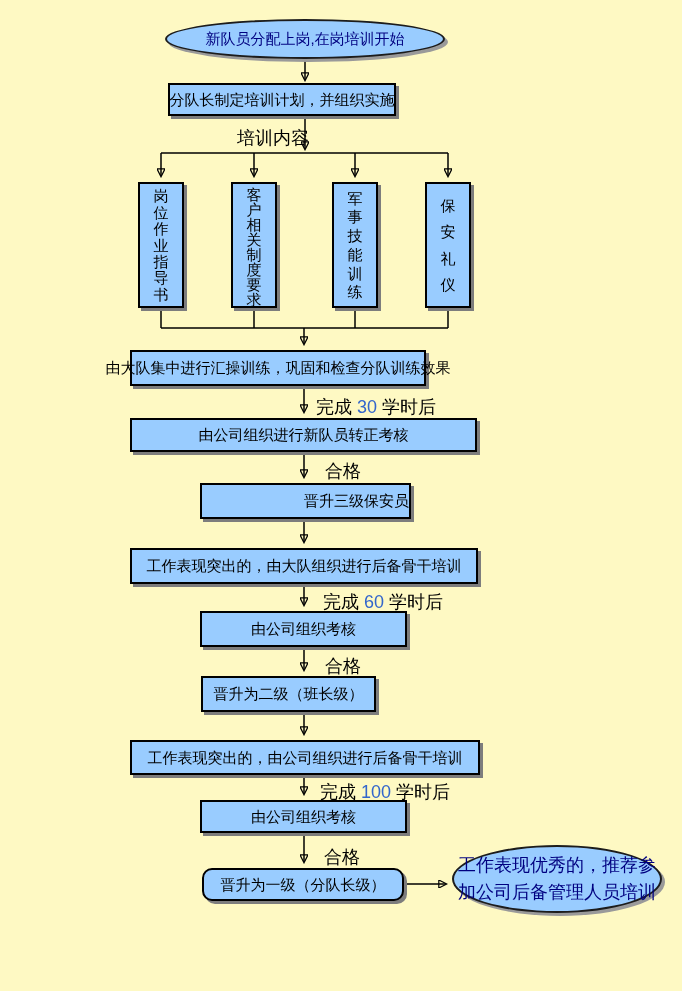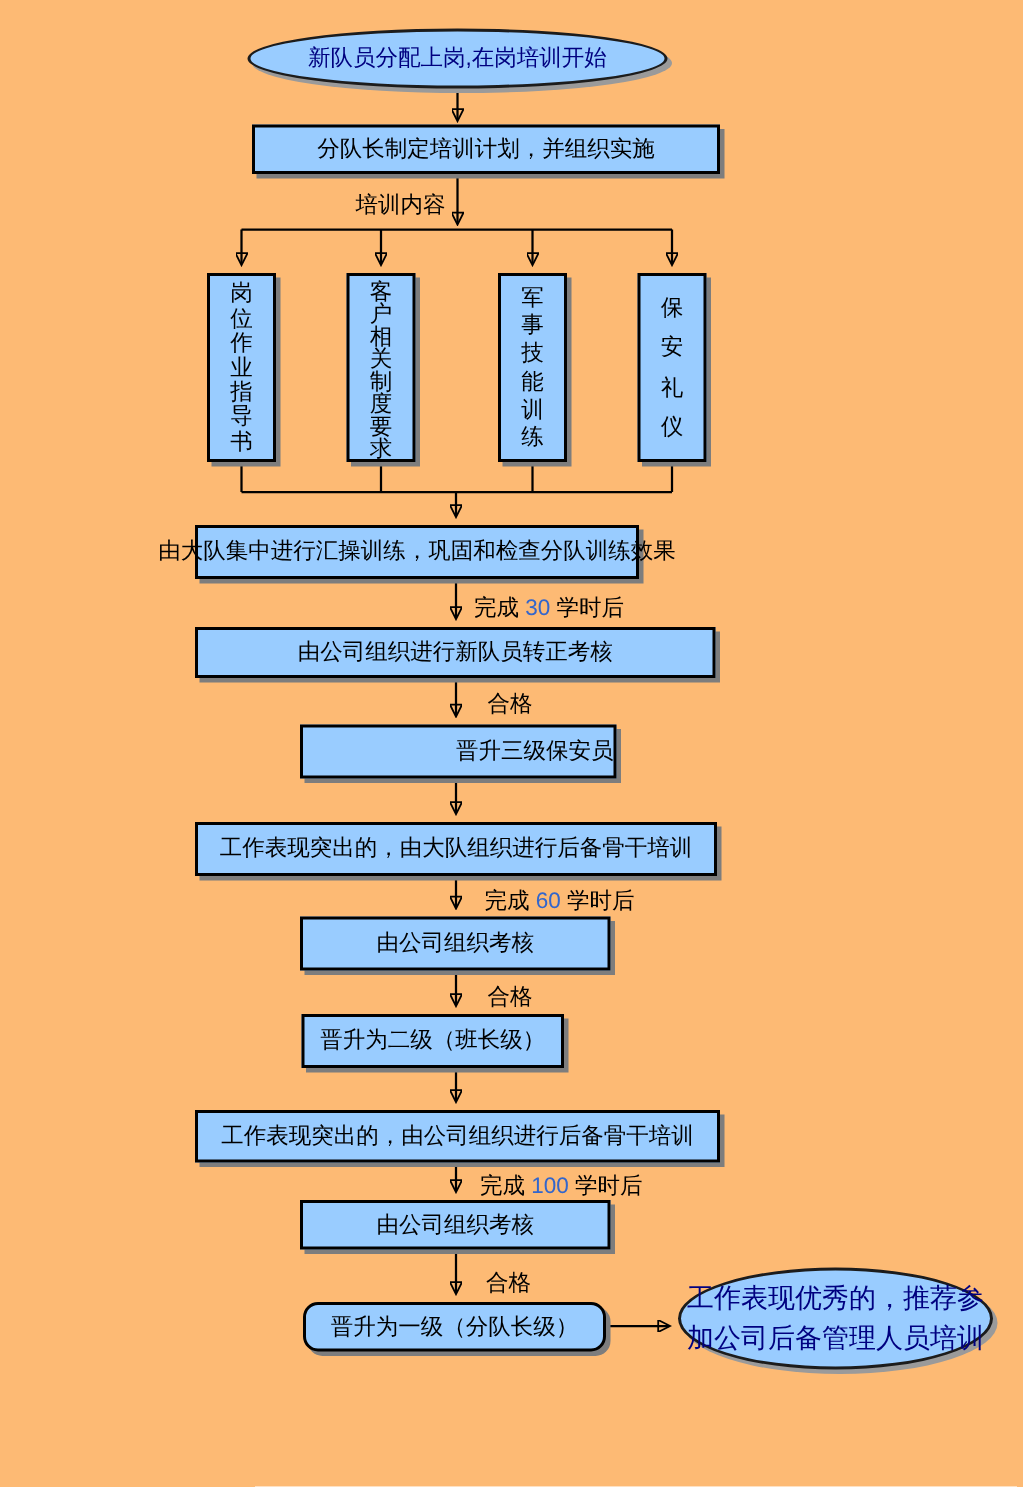--- a/index.html
+++ b/index.html
@@ -1,37 +1,37 @@
 <!DOCTYPE html>
 <html><head>
 <meta charset="utf-8">
 <style>
   html,body { margin:0; padding:0; background:#ffffff; }
   .canvas {
-    position:relative; width:682px; height:991px; background:#fdba74;
+    position:relative; width:682px; height:991px; background:#fef9c3;
     font-family:"Liberation Sans", sans-serif; overflow:hidden;
   }
   svg.connectors { position:absolute; left:0; top:0; width:682px; height:991px; }
   svg.connectors path { stroke:#000000; stroke-width:1.5; fill:none; }
   .node {
     position:absolute; box-sizing:border-box;
     background:#99CCFF; border:2px solid #000000;
     box-shadow:3px 3px 0 #7d7d7d;
     display:flex; align-items:center; justify-content:center;
     font-size:15px; color:#000000; text-align:center; line-height:1.2;
     white-space:nowrap;
   }
   .ellipse {
     border-radius:50%; color:#000080; border-color:#1c1c1c;
     box-shadow:3px 3px 0 #9a9a9a;
   }
   .ellipse.multiline { flex-direction:column; white-space:normal; font-size:18px; line-height:27px; }
   .vbox { flex-direction:column; justify-content:space-evenly; padding:3px 0; font-size:15px; line-height:1; }
   .vbox div { line-height:1; }
-  .lbl { position:absolute; font-size:15px; color:#000000; white-space:nowrap; line-height:1.2; }
+  .lbl { position:absolute; font-size:18px; color:#000000; white-space:nowrap; line-height:1.2; }
   .num { color:#3366CC; }
 </style>
 </head>
 <body>
 
 <div class="canvas">
 
   <svg class="connectors" viewBox="0 0 682 991" xmlns="http://www.w3.org/2000/svg">
     <defs>
       <marker id="ah" viewBox="0 0 10 10" refX="9" refY="5" markerWidth="10" markerHeight="8" orient="auto" markerUnits="userSpaceOnUse">
@@ -59,21 +59,21 @@
     <path d="M304 712 V734" marker-end="url(#ah)"></path>
     <path d="M304 775 V794" marker-end="url(#ah)"></path>
     <path d="M304 833 V862" marker-end="url(#ah)"></path>
     <path d="M404 884 H446" marker-end="url(#ah)"></path>
   </svg>
 
   <div class="node ellipse" style="left:165px; top:19px; width:280px; height:40px;">
     <span>新队员分配上岗,在岗培训开始</span>
   </div>
 
-  <div class="node" style="left:168px; top:83px; width:312px; height:33px;">
+  <div class="node" style="left:168px; top:83px; width:228px; height:33px;">
     <span>分队长制定培训计划，并组织实施</span>
   </div>
 
   <div class="lbl" style="left:237px; top:128px;">培训内容</div>
 
   <div class="node vbox" style="left:138px; top:182px; width:46px; height:126px;">
       <div>岗</div>
       <div>位</div>
       <div>作</div>
       <div>业</div>

